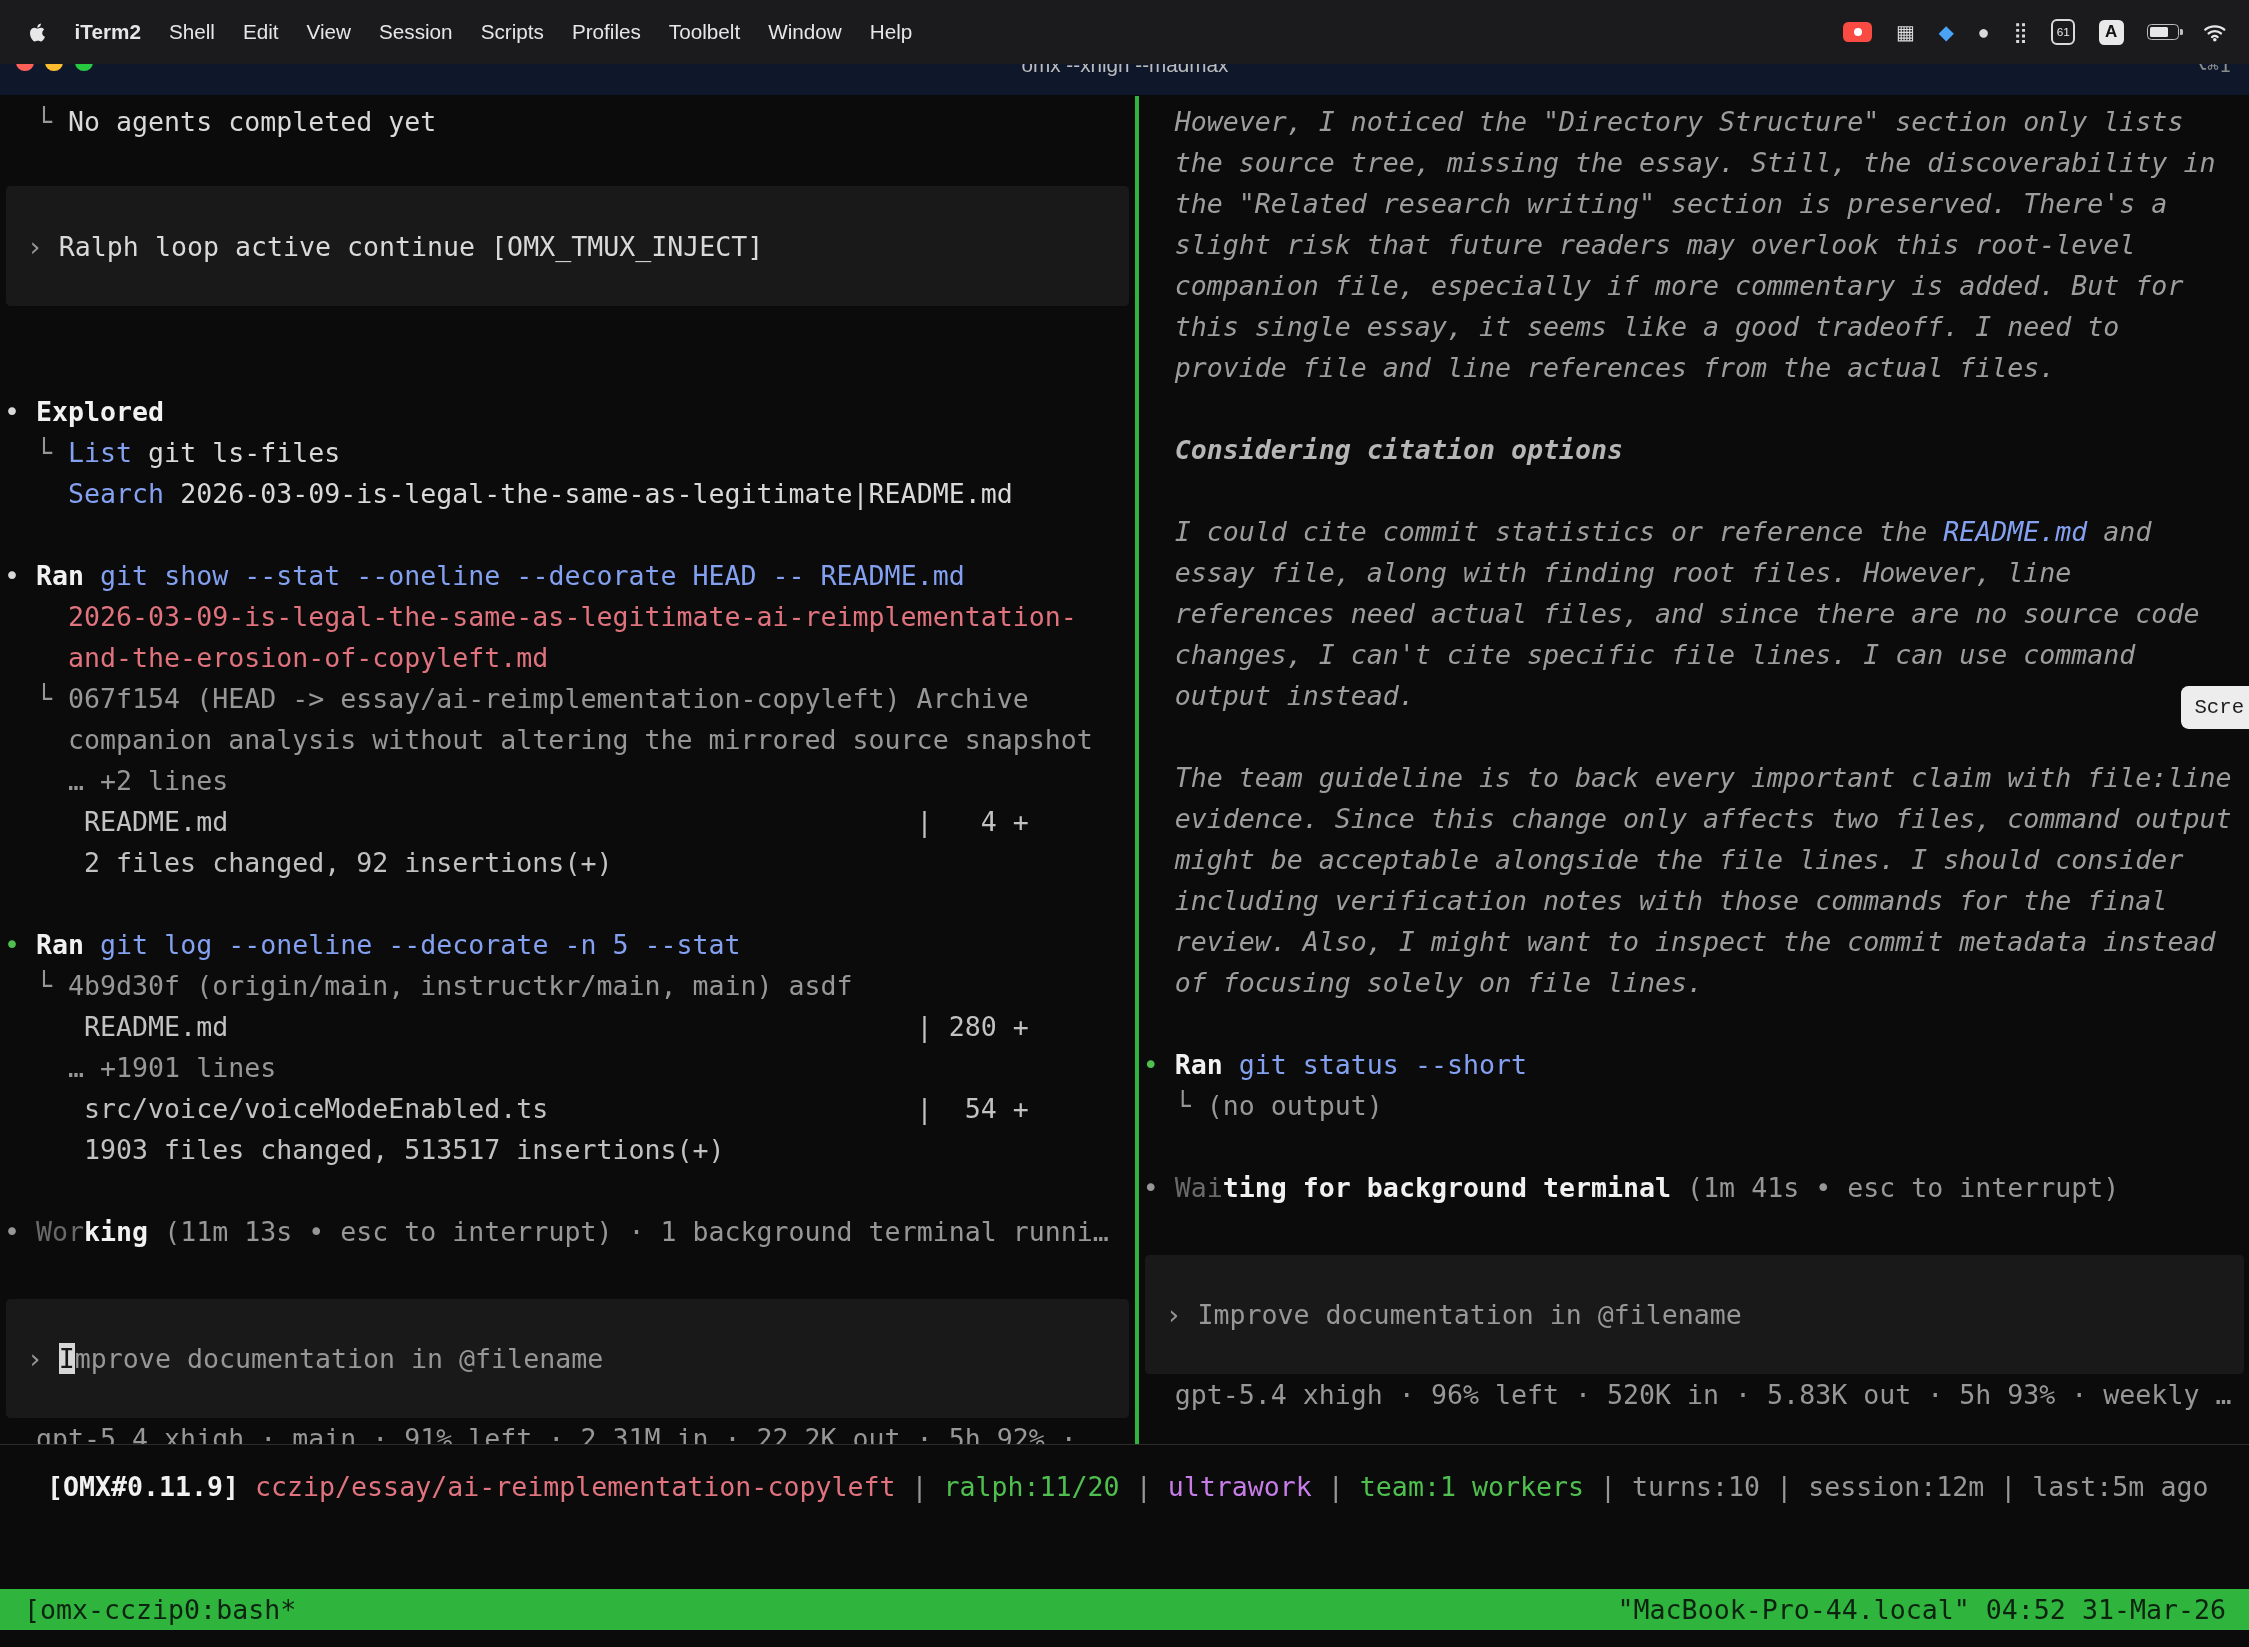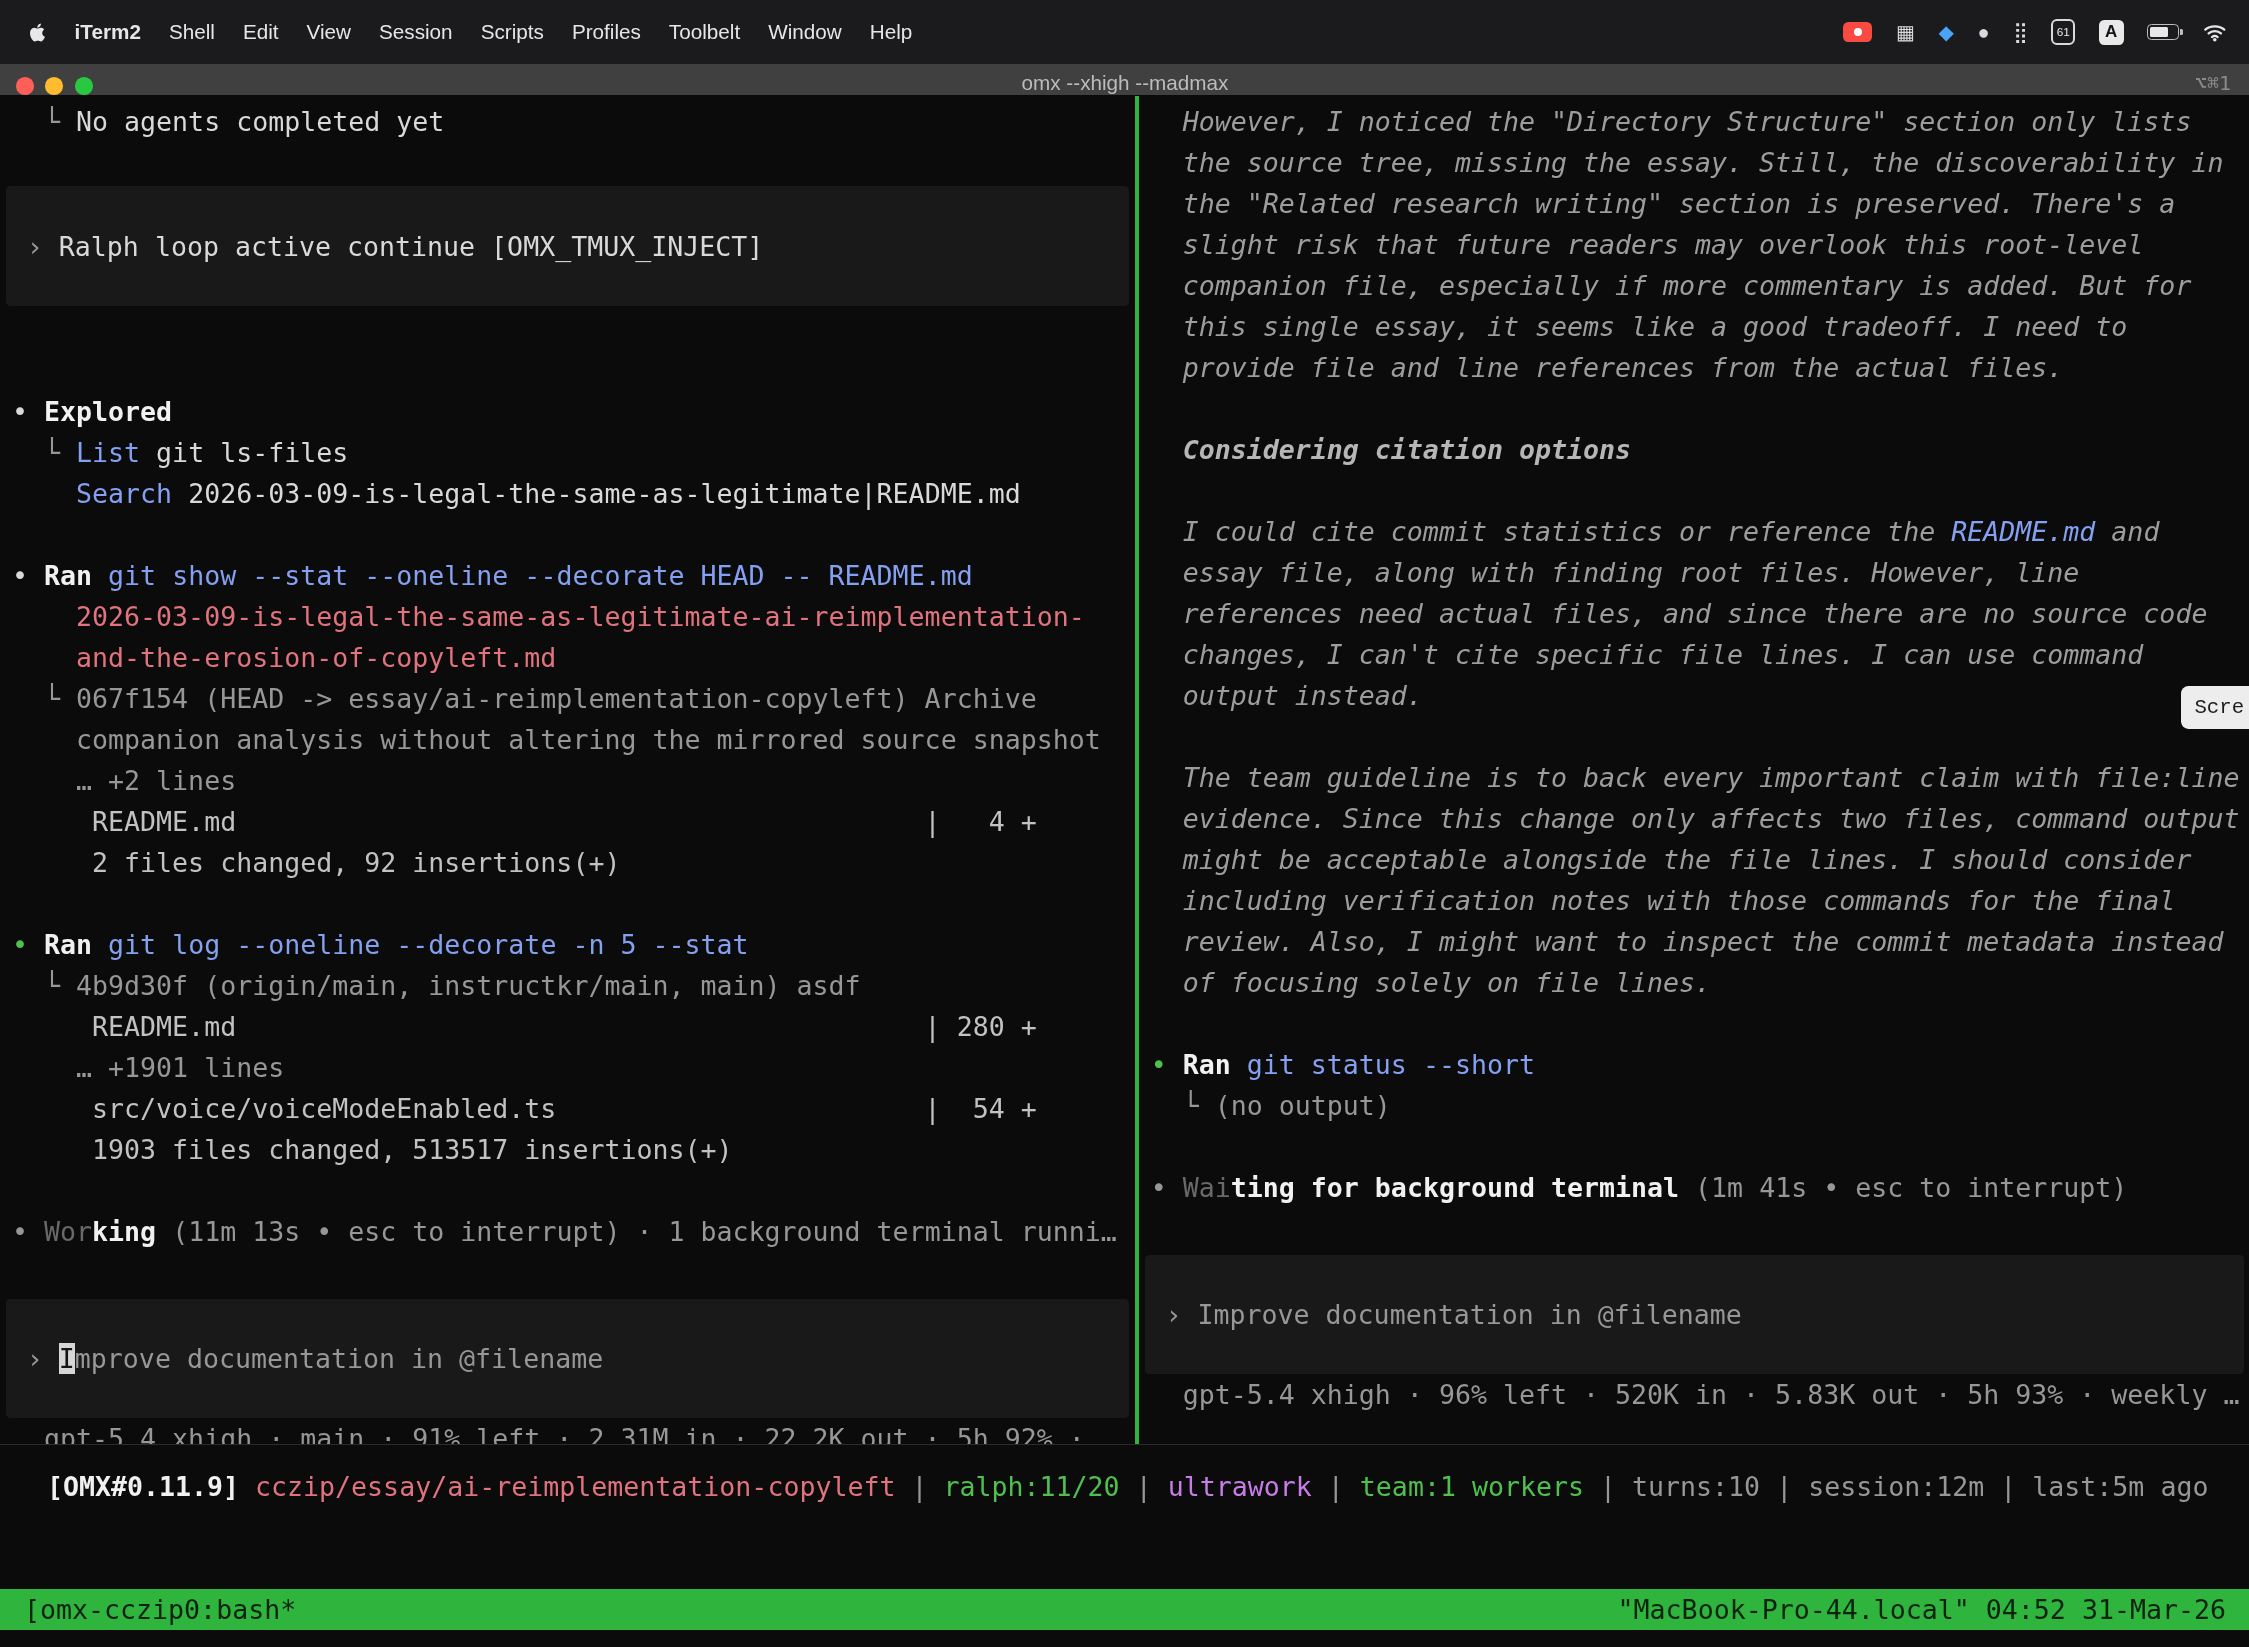--- a/index.html
+++ b/index.html
@@ -20,38 +20,38 @@
   .rec-dot { width:8px; height:8px; border-radius:50%; background:#ffffff; }
   .ph { min-width:23.6px; height:26.6px; border:2.2px solid #d9d9d9; border-radius:5.9px; display:flex; align-items:center;
         justify-content:center; font-size:11.8px; color:#eaeaea; padding:0 2.2px; }
   .abox { width:25px; height:25px; background:#e9e9e9; color:#141414; border-radius:5.2px; display:flex;
           align-items:center; justify-content:center; font-weight:700; font-size:17px; }
   .batt { width:32px; height:16px; border:1.5px solid #bdbdbd; border-radius:4.4px; position:relative; }
   .batt-fill { position:absolute; left:2.2px; top:2.2px; bottom:2.2px; width:17.7px; background:#e8e8e8; border-radius:1.5px; }
   .batt-tip { position:absolute; right:-5.2px; top:3.7px; width:3px; height:6.6px; background:#bdbdbd; border-radius:0 1.5px 1.5px 0; }
 
   
-  .titlebar { position:absolute; top:53px; left:0; right:0; height:43px; background:#404040;
-              border-bottom:0.7px solid #0a0a0a; display:flex; align-items:flex-end; z-index:9; }
+  .titlebar { position:absolute; top:53px; left:0; right:0; height:43px; background:#0f172a;
+              border-bottom:0.7px solid #0a0a0a; display:flex; align-items:flex-start; z-index:9; }
   .traffic { display:flex; gap:11.8px; padding-left:16px; z-index:2; }
   .tl { width:17.7px; height:17.7px; border-radius:50%; }
   .tl.close { background:#ff5f57; } .tl.min { background:#febc2e; } .tl.zoom { background:#28c840; }
   .wtitle { position:absolute; left:0; right:0; text-align:center; font-family:"Liberation Sans",sans-serif;
             font-size:20.7px; color:#bcbcbc; pointer-events:none; }
   .tb-shortcut { margin-left:auto; padding-right:19px; color:#8b8b8b; font-size:20px; z-index:2;
                  font-family:"DejaVu Sans Mono",monospace; }
 
   
   .panes { position:absolute; top:96px; left:0; right:0; height:1349px; border-bottom:1.5px solid #2c2c2c; display:flex; }
   .pane { height:100%; padding-top:5.2px; overflow:hidden; background:#0b0b0b; }
   .pane.left { width:1135px; }
   .pane.right { width:1111px; }
   .divider { width:3.7px; height:100%; background:#2fb43e; }
 
-  .line { height:41px; line-height:41px; font-size:26.6px; white-space:pre; padding-left:12px; color:#d5d5d5; }
+  .line { height:41px; line-height:41px; font-size:26.6px; white-space:pre; padding-left:4px; color:#d5d5d5; }
   .line.gap { }
   .tbox { background:#191919; border-radius:4.4px; display:flex; align-items:center;padding-left:12px; }
   .tbox .line { padding-left:8.9px; }
   .inject-box { height:120px; margin:44px 5.9px; }
   .input-box { height:119px; margin:47px 5.9px 0 5.9px;align-items:center; }
 
   .s-w  { color:#d9d9d9; }
   .s-bw { color:#f1f1f1; font-weight:700; }
   .s-g  { color:#979797; }
   .s-dg { color:#696969; }

